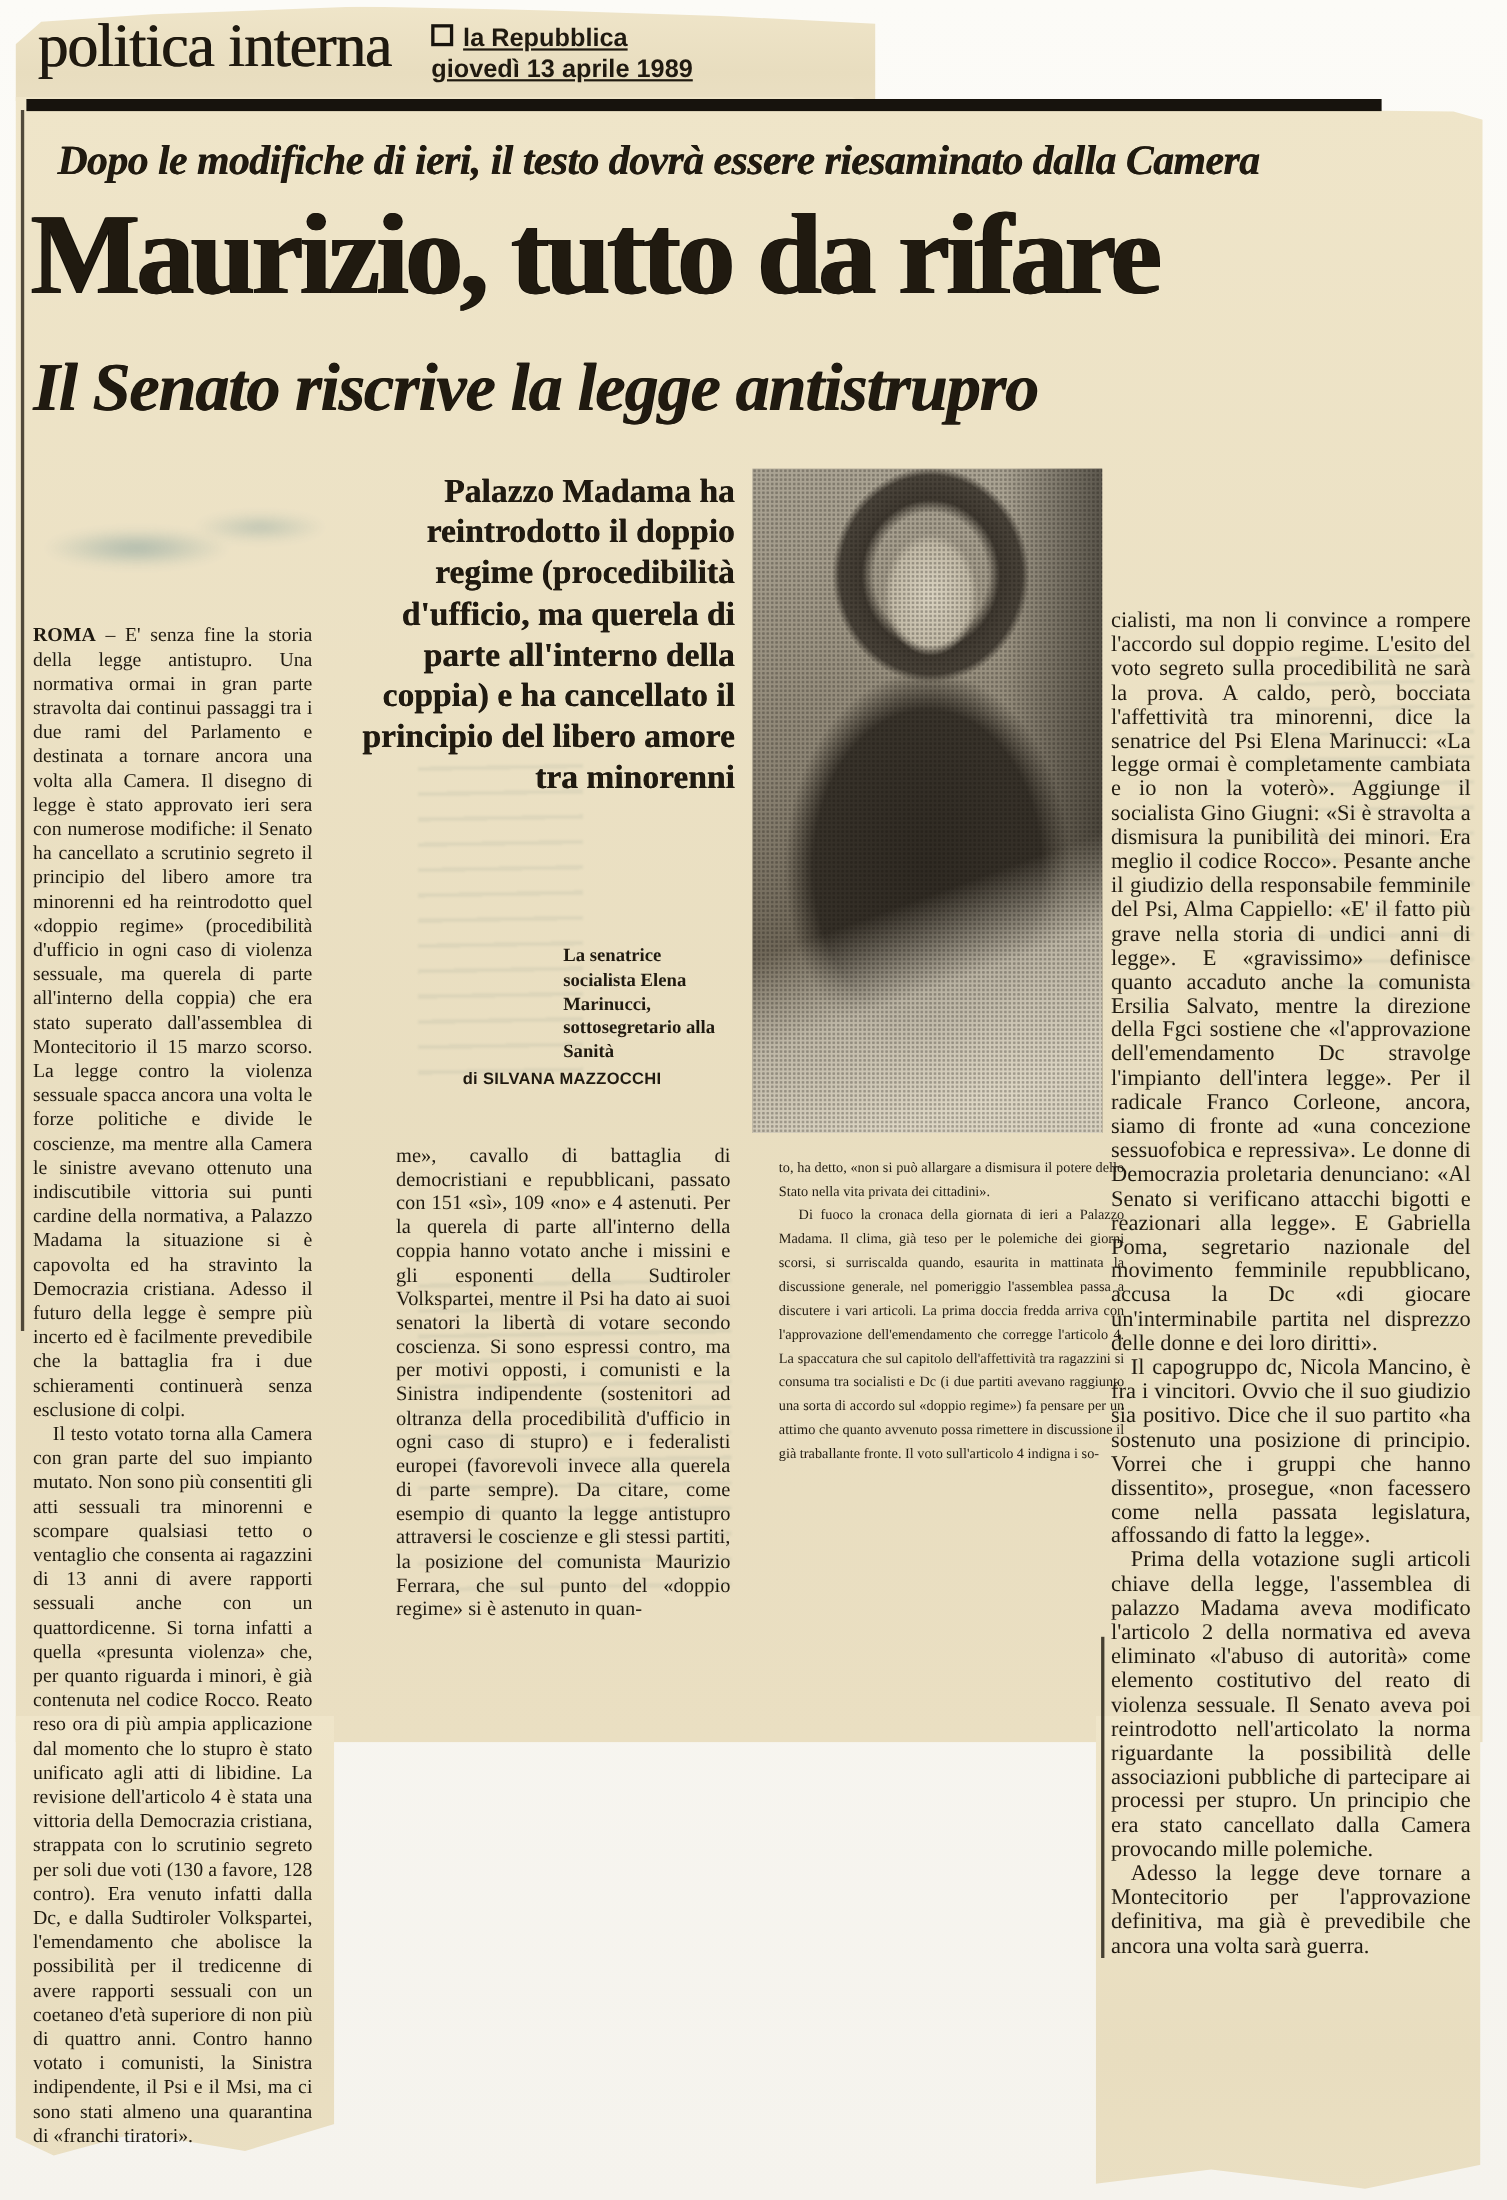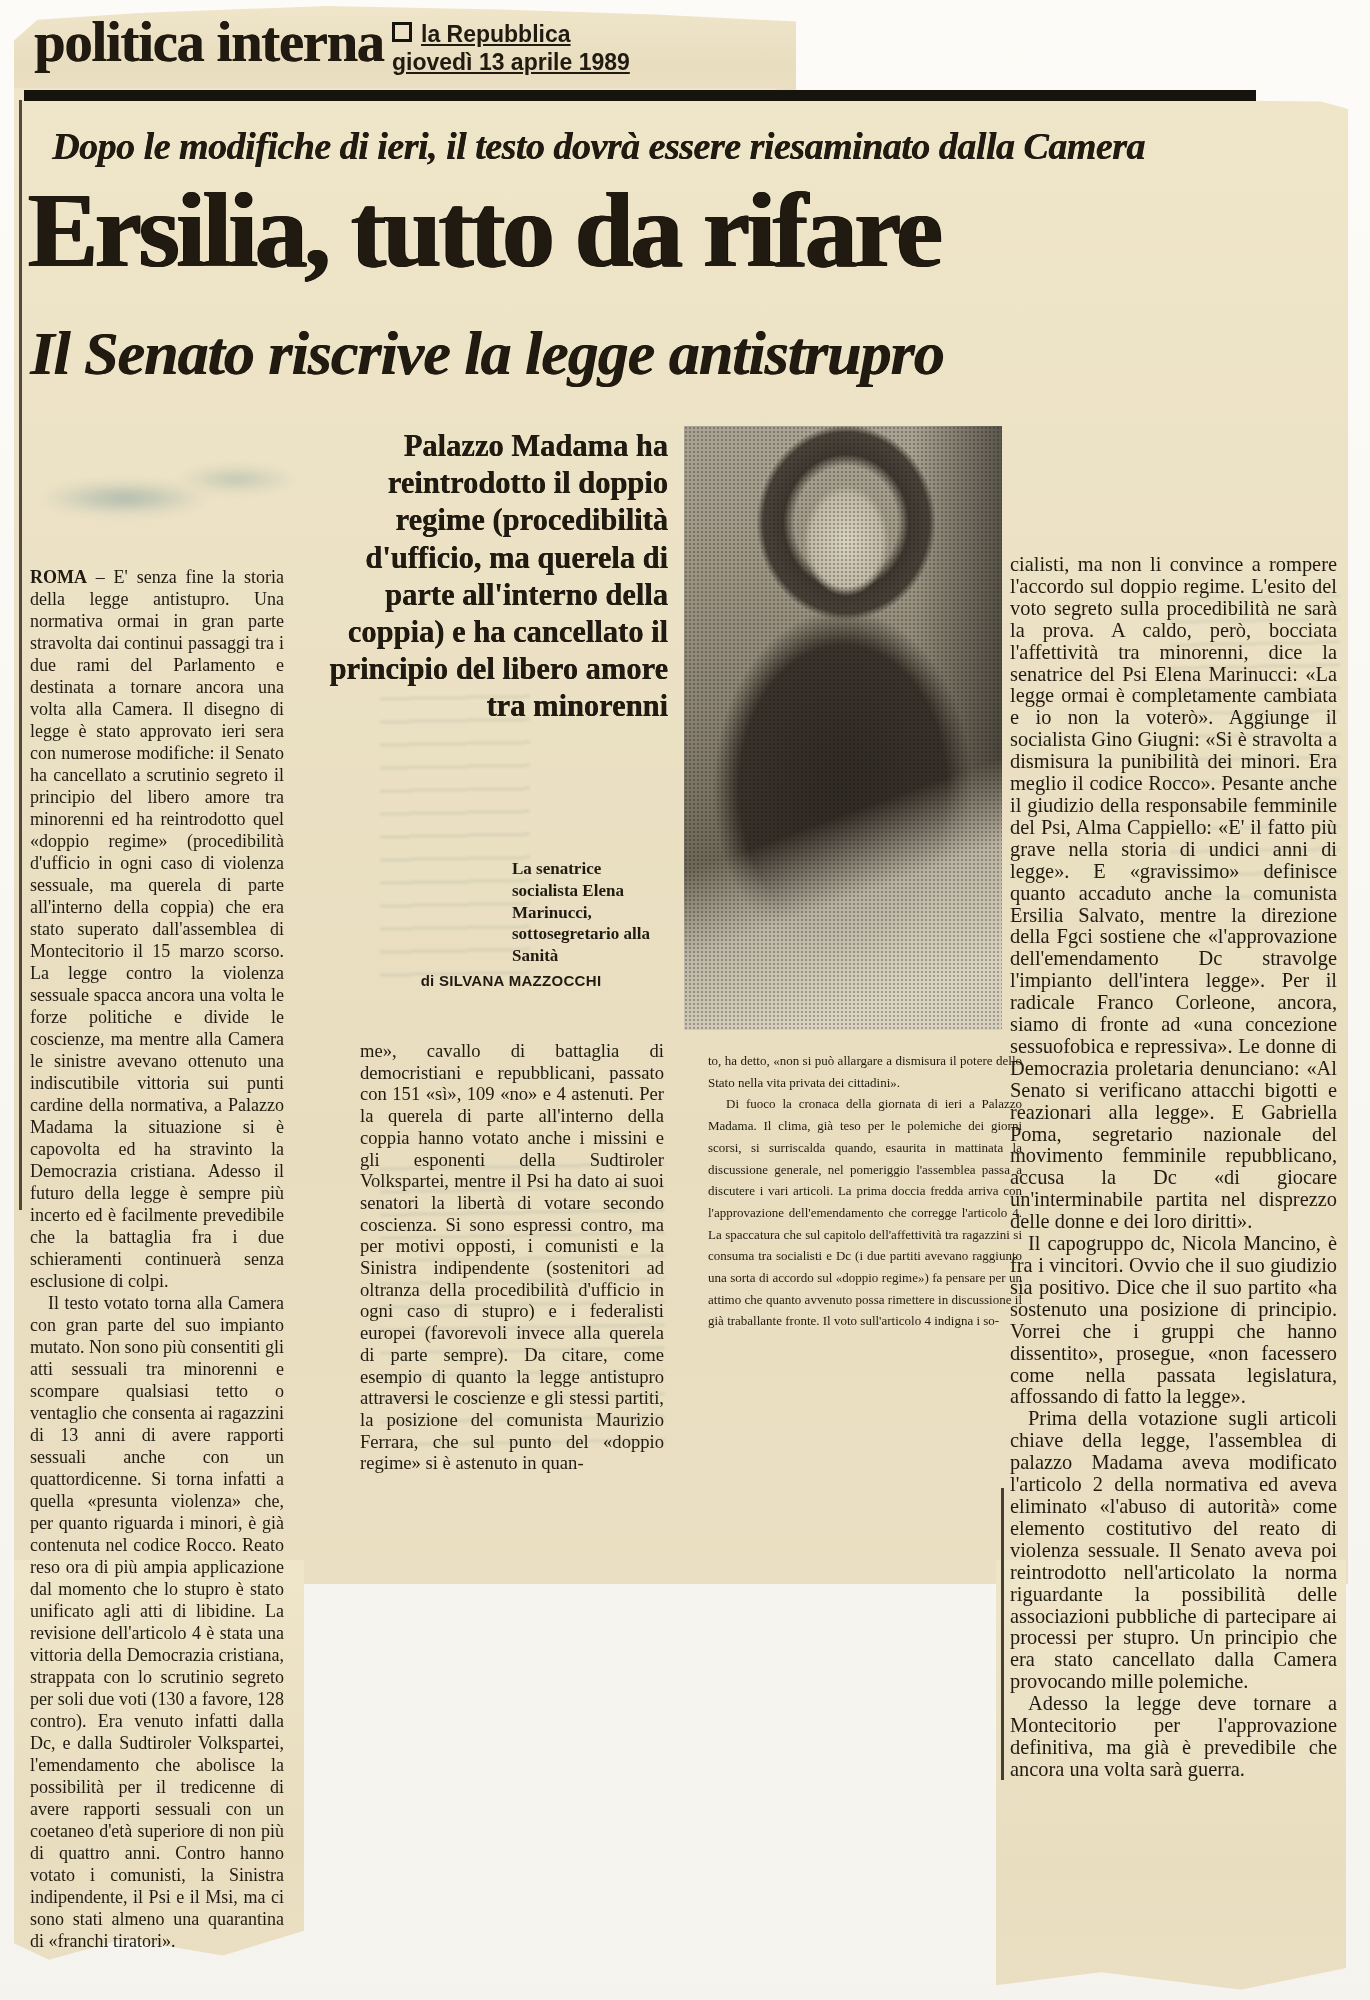--- a/index.html
+++ b/index.html
@@ -13,21 +13,21 @@
   .paper-main{left:14px;top:88px;width:1334px;height:1496px;
         clip-path:polygon(0 0,57% 0,58% .5%,98% .9%,100% 1.4%,100% 100%,0 100%);}
   .paper-left{left:14px;top:1560px;width:290px;height:412px;
         clip-path:polygon(0 0,100% 0,100% 90%,72% 96%,38% 92%,12% 97%,0 93%);}
   .paper-right{left:996px;top:1560px;width:350px;height:434px;
         clip-path:polygon(0 0,100% 0,100% 94%,70% 99%,30% 95%,0 98%);}
   .rule-top{position:absolute;left:24px;top:90px;width:1232px;height:11px;background:#17130d;}
   .edge-line{position:absolute;left:19px;top:100px;width:3px;height:1110px;background:rgba(28,22,12,.75);}
   .col4-line{position:absolute;left:1001px;top:1488px;width:3px;height:292px;background:rgba(28,22,12,.8);}
 
-  .section-title{left:34px;top:10px;font-size:56px;font-weight:bold;letter-spacing:-1px;
+  .section-title{left:34px;top:10px;font-size:56px;font-weight:normal;letter-spacing:-1px;
         text-shadow:.8px 0 0 #17130d;}
   .mast-right{left:392px;top:20px;font-family:"Liberation Sans",sans-serif;font-weight:bold;
         font-size:23px;line-height:28px;text-decoration:underline;}
   .square{display:inline-block;width:14px;height:14px;border:3px solid #17130d;margin-right:9px;}
 
   .kicker{left:52px;top:124px;width:1200px;font-size:38px;font-style:italic;font-weight:bold;
         letter-spacing:-.5px;text-shadow:.4px 0 0 #17130d;}
   .headline{left:28px;top:178px;width:1315px;font-size:105px;font-weight:bold;line-height:1;
         letter-spacing:-3px;text-shadow:1px 0 0 #14100a,-1px 0 0 #14100a;}
   .subhead{left:30px;top:318px;width:1270px;font-size:62px;font-weight:bold;font-style:italic;
@@ -86,21 +86,21 @@
   <div class="edge-line"></div>
   <div class="col4-line"></div>
 
   <div class="abs section-title">politica interna</div>
   <div class="abs mast-right">
     <div><span class="square"></span><span>la Repubblica</span></div>
     <div>giovedì 13 aprile 1989</div>
   </div>
 
   <div class="abs kicker">Dopo le modifiche di ieri, il testo dovrà essere riesaminato dalla Camera</div>
-  <div class="abs headline">Ersilia, tutto da rifare</div>
+  <div class="abs headline">Maurizio, tutto da rifare</div>
   <div class="abs subhead">Il Senato riscrive la legge antistrupro</div>
 
   <div class="abs lede">Palazzo Madama ha reintrodotto il doppio regime (procedibilità d'ufficio, ma querela di parte all'interno della coppia) e ha cancellato il principio del libero amore tra minorenni</div>
   <div class="abs photo"></div>
   <div class="abs caption">La senatrice socialista Elena Marinucci, sottosegretario alla Sanità</div>
   <div class="abs byline">di SILVANA MAZZOCCHI</div>
 
   <div class="abs bodycol col1">
     <p><b>ROMA</b> <span>– E' senza fine la storia della legge antistupro. Una normativa ormai in gran parte stravolta dai continui passaggi tra i due rami del Parlamento e destinata a tornare ancora una volta alla Camera. Il disegno di legge è stato approvato ieri sera con numerose modifiche: il Senato ha cancellato a scrutinio segreto il principio del libero amore tra minorenni ed ha reintrodotto quel «doppio regime» (procedibilità d'ufficio in ogni caso di violenza sessuale, ma querela di parte all'interno della coppia) che era stato superato dall'assemblea di Montecitorio il 15 marzo scorso. La legge contro la violenza sessuale spacca ancora una volta le forze politiche e divide le coscienze, ma mentre alla Camera le sinistre avevano ottenuto una indiscutibile vittoria sui punti cardine della normativa, a Palazzo Madama la situazione si è capovolta ed ha stravinto la Democrazia cristiana. Adesso il futuro della legge è sempre più incerto ed è facilmente prevedibile che la battaglia fra i due schieramenti continuerà senza esclusione di colpi.</span></p>
     <p class="ind">Il testo votato torna alla Camera con gran parte del suo impianto mutato. Non sono più consentiti gli atti sessuali tra minorenni e scompare qualsiasi tetto o ventaglio che consenta ai ragazzini di 13 anni di avere rapporti sessuali anche con un quattordicenne. Si torna infatti a quella «presunta violenza» che, per quanto riguarda i minori, è già contenuta nel codice Rocco. Reato reso ora di più ampia applicazione dal momento che lo stupro è stato unificato agli atti di libidine. La revisione dell'articolo 4 è stata una vittoria della Democrazia cristiana, strappata con lo scrutinio segreto per soli due voti (130 a favore, 128 contro). Era venuto infatti dalla Dc, e dalla Sudtiroler Volkspartei, l'emendamento che abolisce la possibilità per il tredicenne di avere rapporti sessuali con un coetaneo d'età superiore di non più di quattro anni. Contro hanno votato i comunisti, la Sinistra indipendente, il Psi e il Msi, ma ci sono stati almeno una quarantina di «franchi tiratori».</p>

